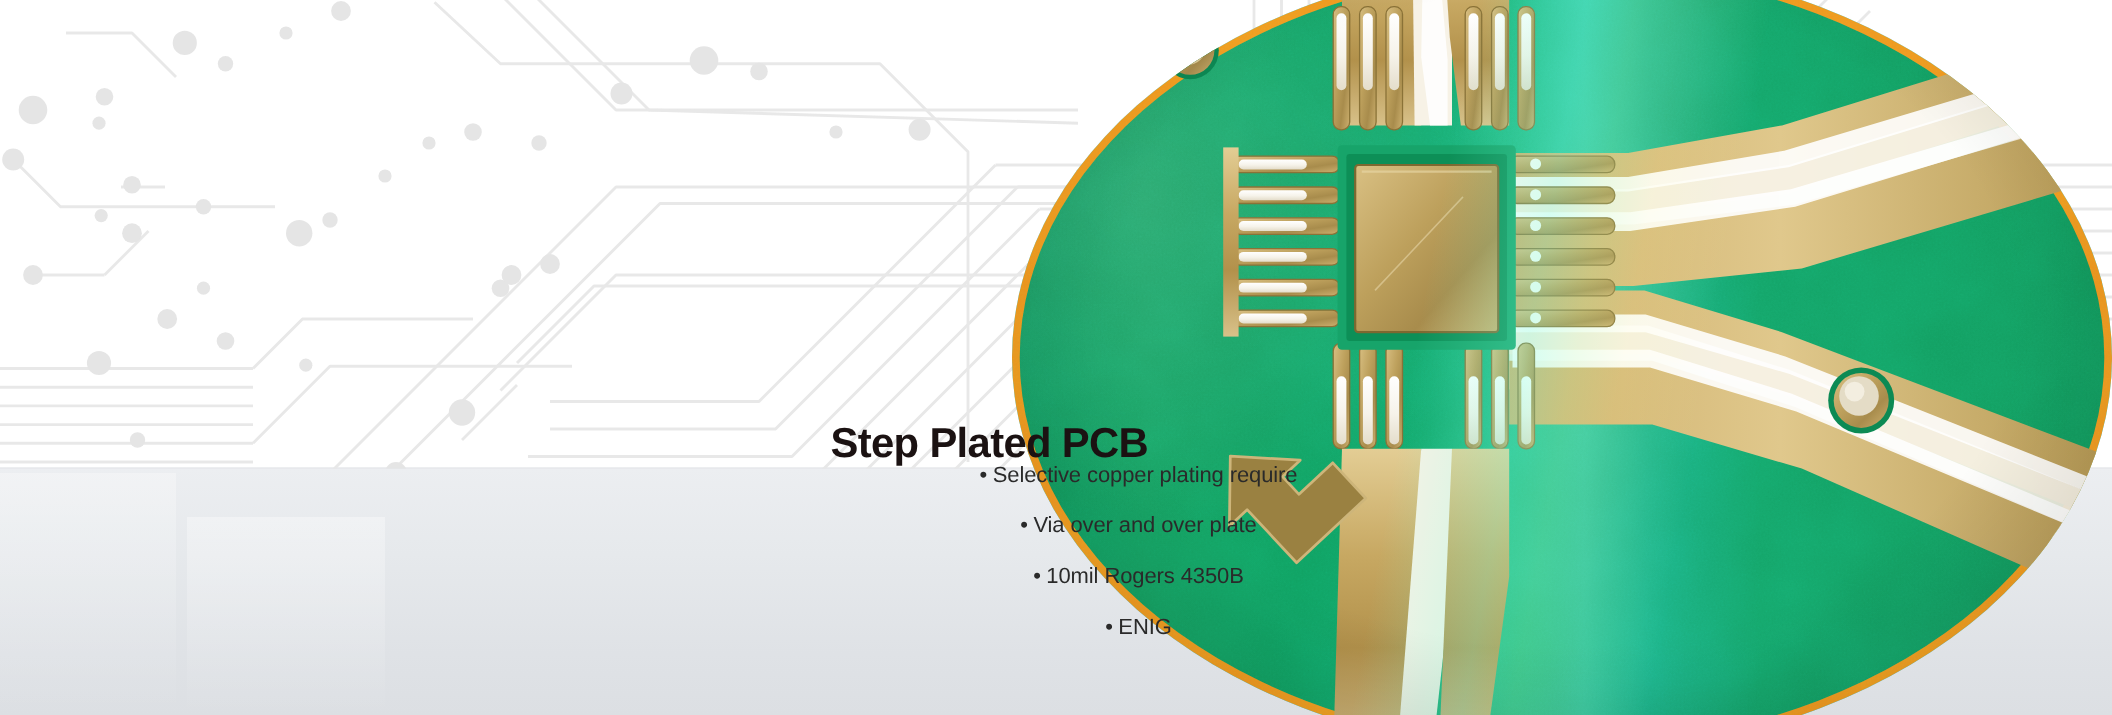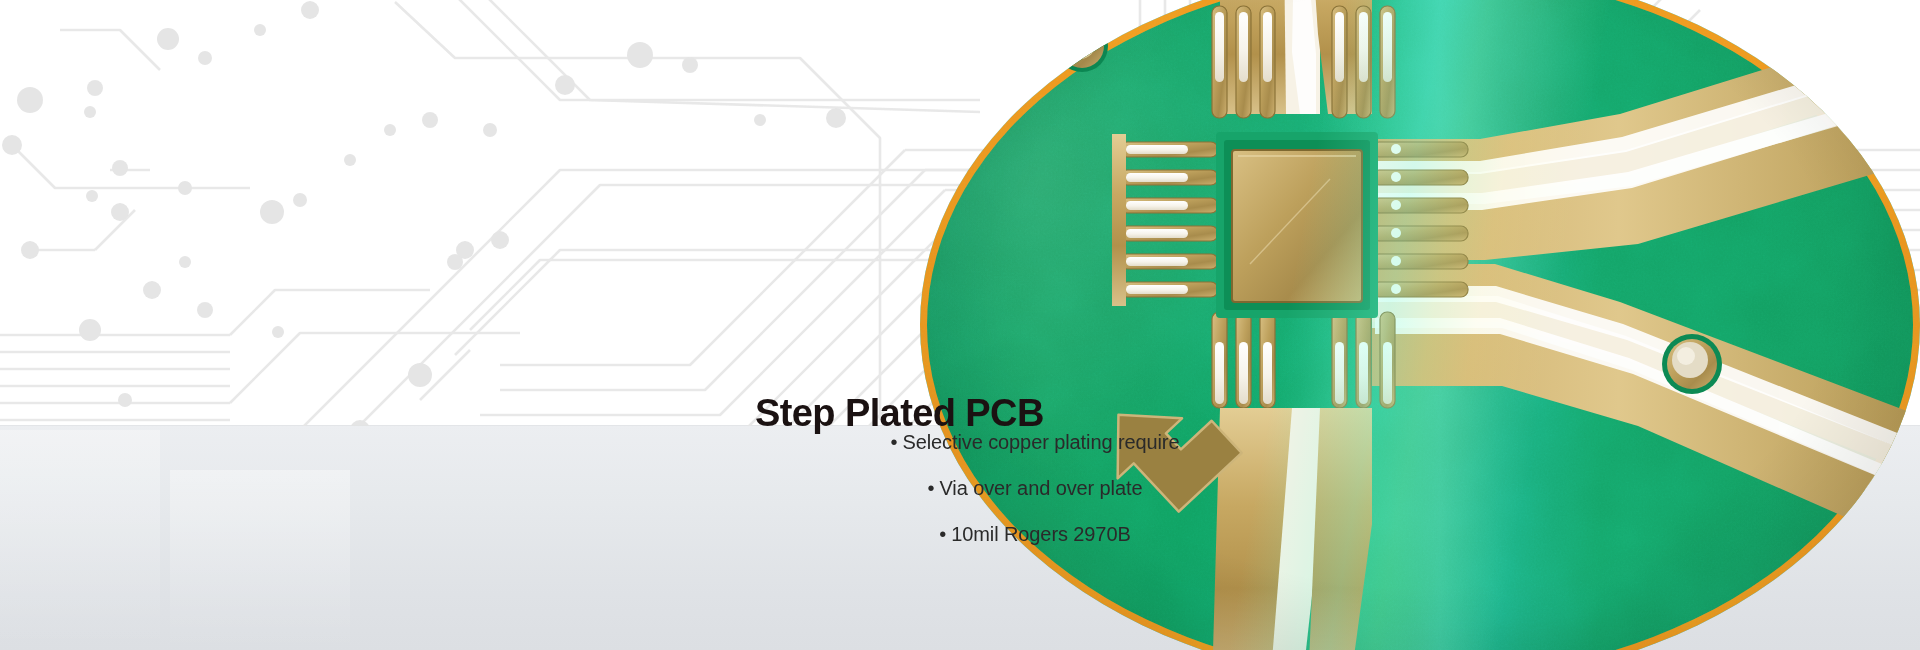--- a/index.html
+++ b/index.html
@@ -88,21 +88,21 @@
     pointer-events:none;
   }
   .pcb-vignette{
     position:absolute; inset:0;
     background:radial-gradient(ellipse 75% 75% at 50% 45%, rgba(0,0,0,0) 55%, rgba(0,0,0,.22) 100%);
     pointer-events:none;
   }
 
   
   .text-block{
-    position:absolute; left:755px; top:394px;
+    position:absolute; left:755px; top:384px;
     width:560px;
     z-index:30;
   }
   .headline{
     font-size:38px;
     font-weight:700;
     letter-spacing:-0.6px;
     color:#1b1212;
     line-height:1.0;
     white-space:nowrap;
@@ -428,18 +428,21 @@
   <div class="text-block">
     <div class="headline">Step Plated PCB</div>
     <ul class="bullets">
       <li>
         <span class="dot">•</span><span>Selective copper plating require</span>
       </li>
       <li>
         <span class="dot">•</span><span>Via over and over plate</span>
       </li>
       <li>
-        <span class="dot">•</span><span>10mil Rogers 2970B</span>
+        <span class="dot">•</span><span>10mil Rogers 4350B</span>
+      </li>
+      <li>
+        <span class="dot">•</span><span>ENIG</span>
       </li>
     </ul>
   </div>
 
 </div>
 
 </body></html>

